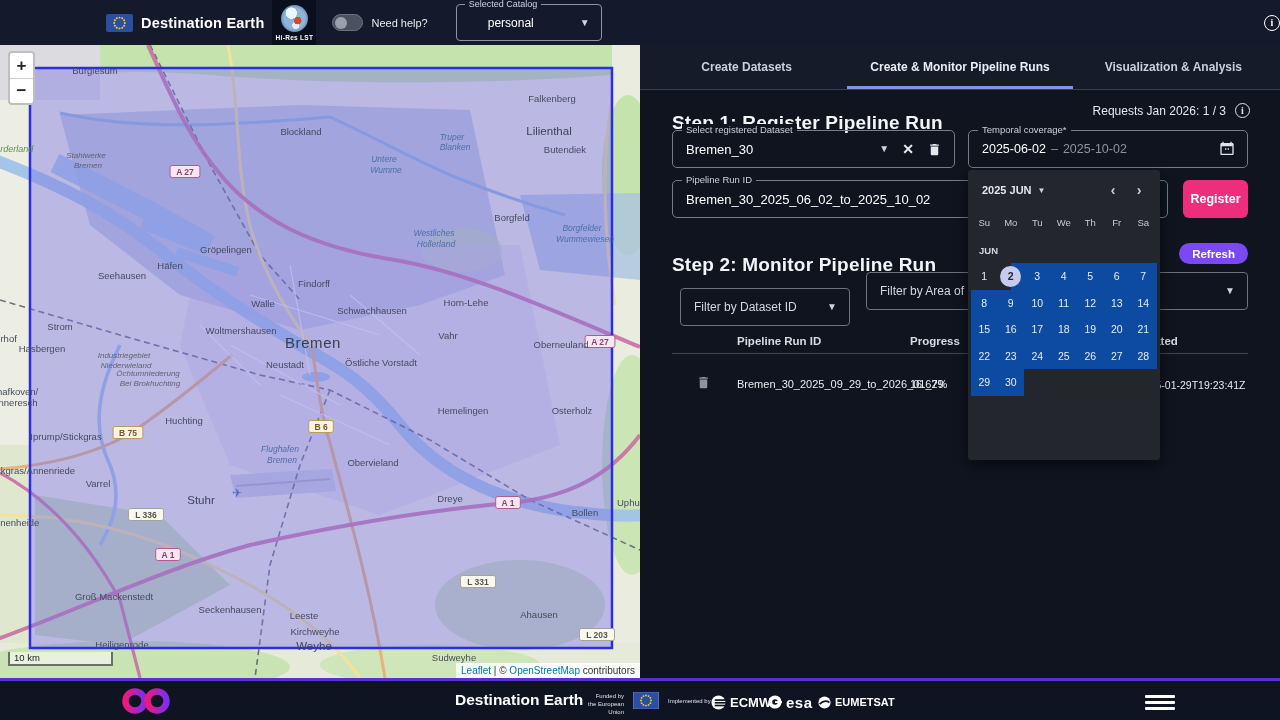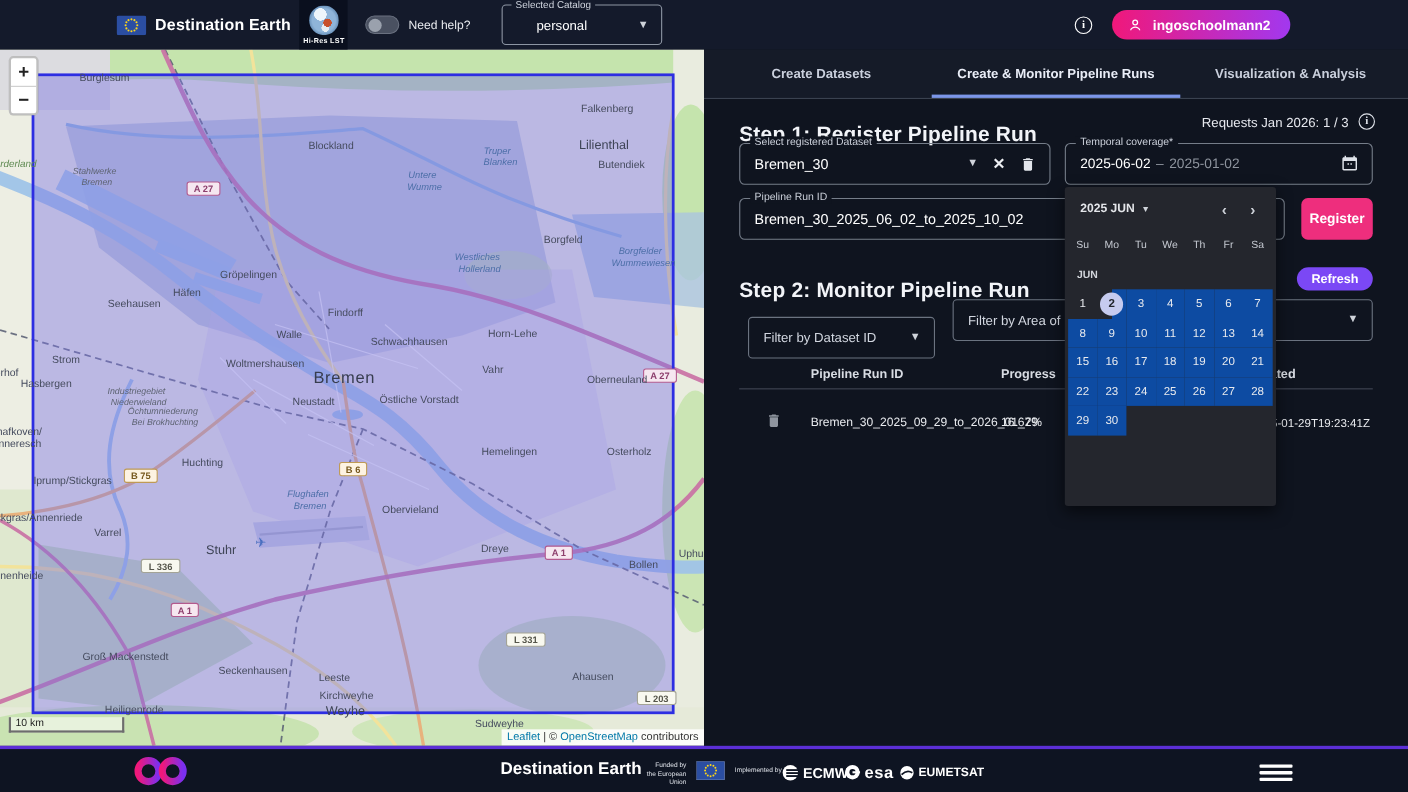--- a/index.html
+++ b/index.html
@@ -167,26 +167,20 @@
         </div>
       <span class="help-label">Need help?</span>
     </div>
     <div class="fieldset catalog">
       <span class="flabel">Selected Catalog</span>
       <span class="val">personal</span>
       <span class="caret">▼</span>
     </div>
     <div class="hdr-right">
       <div class="info-icon">i</div>
-      <div class="user-pill">
-        <svg width="14" height="14" viewBox="0 0 24 24">
-          <path fill="none" stroke="#fff" stroke-width="2" d="M12 11.5a3.7 3.7 0 1 0 0-7.4 3.7 3.7 0 0 0 0 7.4Zm-7 8.2c0-3.1 4.4-4.7 7-4.7s7 1.6 7 4.7"></path>
-        </svg>
-        <span>ingoschoolmann2</span>
-      </div>
     </div>
   </header>
 
   <div class="map">
     <svg width="640" height="633" viewBox="0 0 640 633">
       <rect x="0" y="0" width="640" height="633" fill="#edeee3"></rect>
 
       <path d="M0,0 H640 V28 Q420,46 210,30 Q90,20 0,42 Z" fill="#c5e4ad"></path>
       <rect x="612" y="0" width="28" height="633" fill="#e9ecdf"></rect>
       <ellipse cx="628" cy="130" rx="26" ry="80" fill="#c5e4ad"></ellipse>
@@ -380,21 +374,21 @@
         <svg width="15" height="15" viewBox="0 0 24 24">
             <path d="M6 19c0 1.1.9 2 2 2h8c1.1 0 2-.9 2-2V7H6v12zM19 4h-3.5l-1-1h-5l-1 1H5v2h14V4z"></path>
           </svg>
       </span>
     </div>
 
     <div class="pfield temporal" style="left:328px;top:85px;width:280px;">
       <span class="flabel">Temporal coverage*</span>
       <span class="start">2025-06-02</span>
       <span class="sep">–</span>
-      <span class="end">2025-01-02</span>
+      <span class="end">2025-10-02</span>
       <span class="cal-icon">
         <svg width="16" height="16" viewBox="0 0 24 24">
             <path d="M20 3h-1V1h-2v2H7V1H5v2H4c-1.1 0-2 .9-2 2v14c0 1.1.9 2 2 2h16c1.1 0 2-.9 2-2V5c0-1.1-.9-2-2-2zm0 16H4V8h16v11zM9 11h2v2H9zm4 0h2v2h-2z"></path>
           </svg>
       </span>
     </div>
 
     <div class="pfield" style="left:32px;top:135px;width:496px;">
       <span class="flabel">Pipeline Run ID</span>
       <span class="val">Bremen_30_2025_06_02_to_2025_10_02</span>

